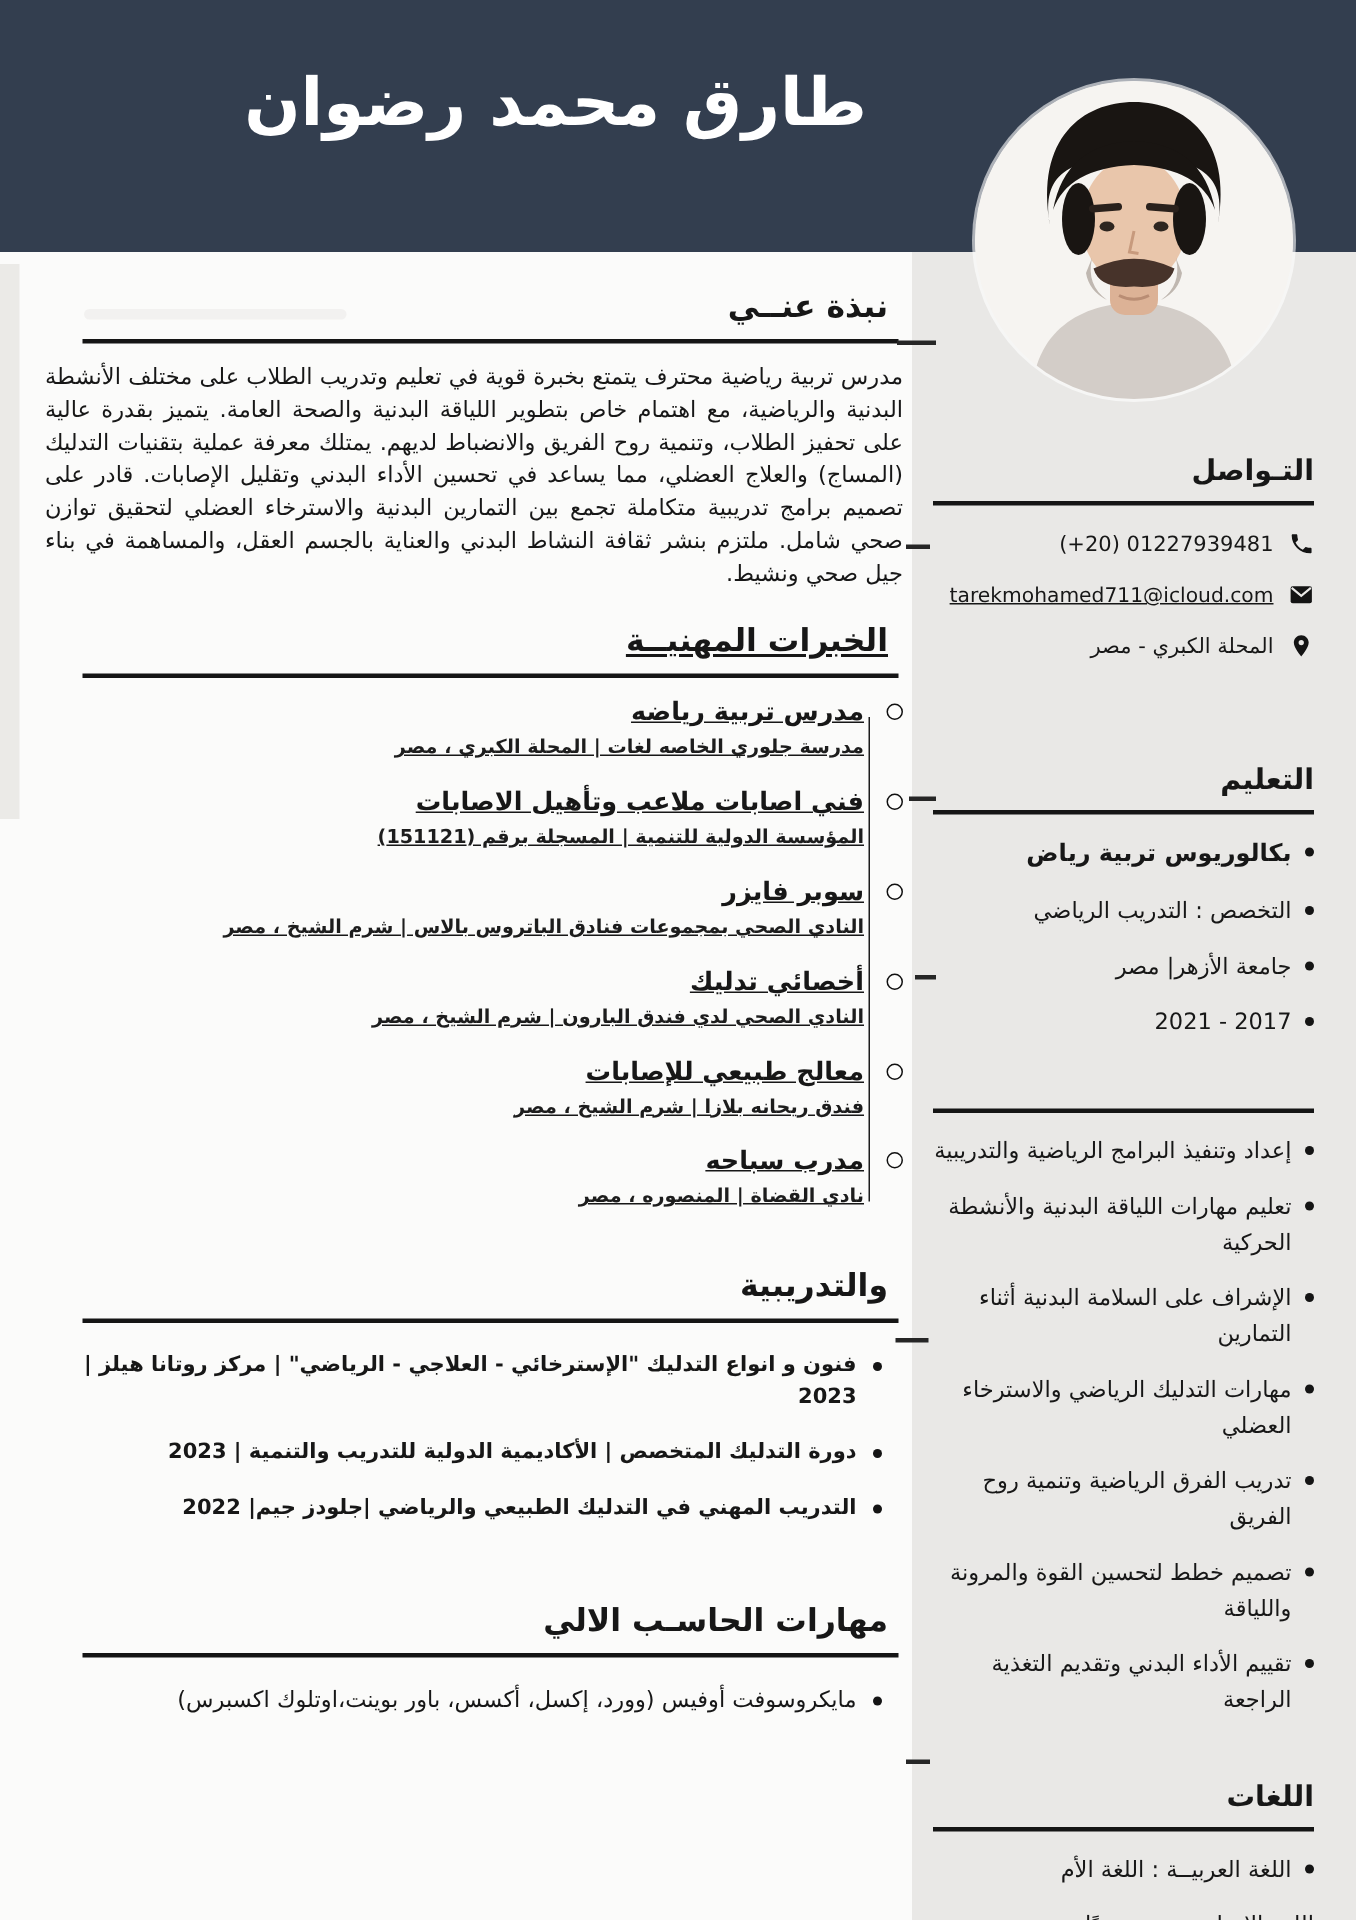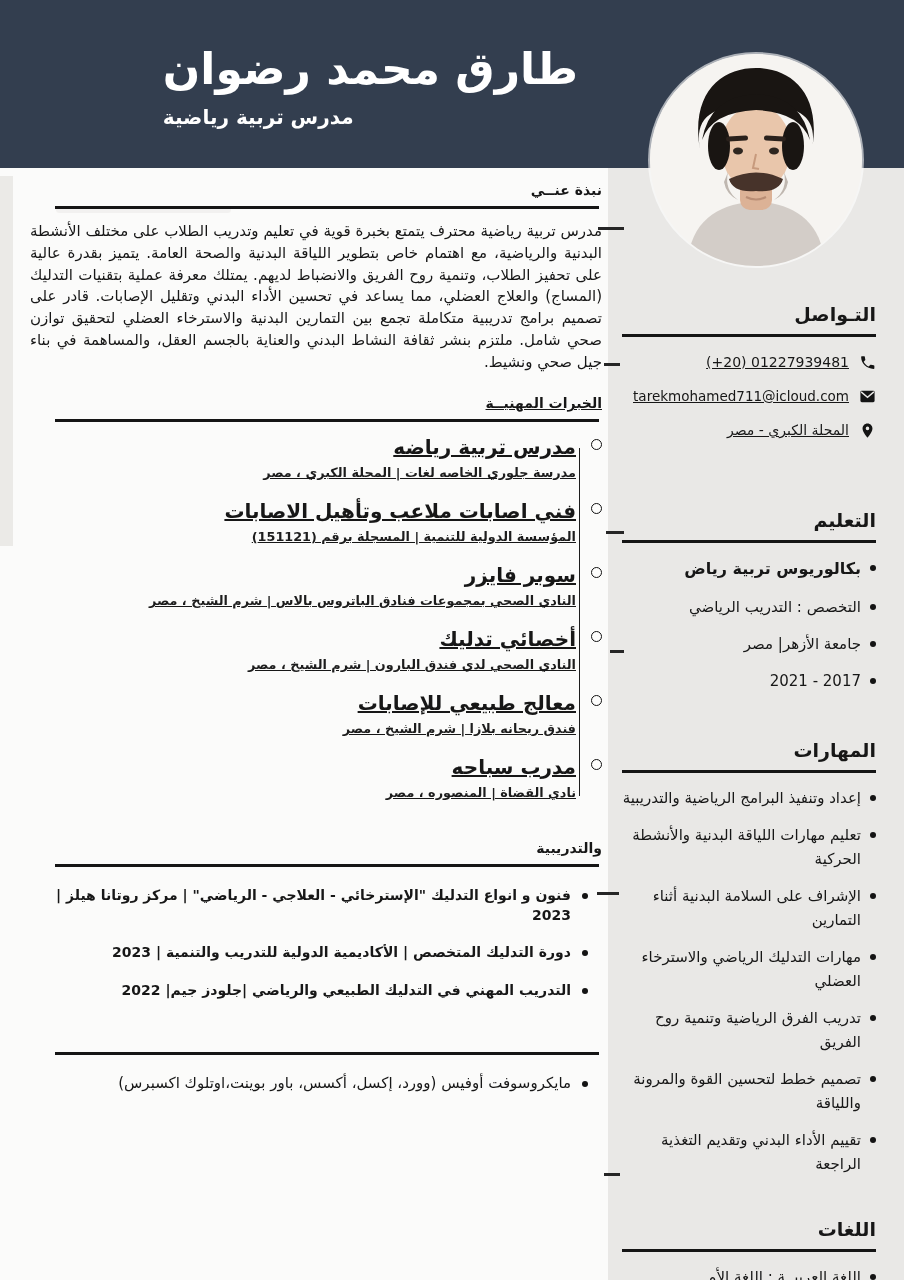--- a/index.html
+++ b/index.html
@@ -15,46 +15,46 @@
   
   .photo{position:absolute;top:54px;left:650px;width:212px;height:212px;border-radius:50%;
          background:#f6f4f1;overflow:hidden;z-index:3;box-shadow:0 0 0 2px rgba(255,255,255,.6);}
   .photo svg{display:block;}
 
   
   .sidebar{position:absolute;top:168px;left:608px;width:296px;height:1112px;background:#e9e8e6;
            box-sizing:border-box;padding:135px 28px 0 14px;}
   .side-h{font-size:19px;font-weight:bold;margin:0;text-align:right;}
   .side-rule{height:3px;background:#151515;margin-top:9px;}
-  .contact-row{display:flex;align-items:flex-start;gap:10px;margin-top:17px;justify-content:flex-start;text-decoration:underline;}
+  .contact-row{display:flex;align-items:flex-end;gap:10px;margin-top:17px;justify-content:flex-start;}
   .contact-row .txt{font-size:14px;}
   .contact-row .email{font-size:13.5px;text-decoration:underline;color:#171717;}
   .cicon{flex:0 0 auto;width:17px;height:17px;}
   .ltr{direction:ltr;unicode-bidi:isolate;}
   .side-li{display:flex;gap:9px;margin-top:13px;text-align:right;}
   .side-li .bu{flex:0 0 auto;width:6px;height:6px;border-radius:50%;background:#141414;margin-top:9px;}
   .side-li .t{font-size:15px;line-height:1.6;}
   .side-li.first .t{font-size:16px;font-weight:bold;}
   .sec-gap-edu{margin-top:70px;}
   .sec-gap-skl{margin-top:46px;}
   .sec-gap-lng{margin-top:42px;}
 
   
   .main{position:absolute;top:182px;right:302px;width:572px;}
-  .sec-h{font-size:14px;font-weight:bold;margin:0;text-align:right;}
+  .sec-h{font-size:21px;font-weight:bold;margin:10px;text-align:right;}
   .sec-rule{height:3px;background:#151515;margin:8px 3px 0 25px;} 
   .about-p{margin:12px 0 0 0;font-size:15px;line-height:1.45;text-align:justify;}
 
   .timeline{position:relative;margin-top:12px;padding-right:26px;}
   .timeline::before{content:"";position:absolute;right:22px;top:14px;bottom:6px;width:1.5px;background:#1c1c1c;}
   .job{position:relative;margin-top:16px;}
   .job:first-child{margin-top:4px;}
   .job .dot{position:absolute;right:-26px;top:5px;width:9px;height:9px;border:1.6px solid #111;
             border-radius:50%;background:#fdfdfc;z-index:1;}
-  .job-title{font-size:20px;font-weight:bold;line-height:1.35;}
+  .job-title{font-size:17px;font-weight:bold;line-height:1.35;}
   .job-detail{font-size:12.8px;font-weight:bold;color:#1d1d1d;margin-top:3px;line-height:1.4;}
 
   .m-list{margin-top:18px;padding-right:14px;}
   .m-li{display:flex;gap:11px;margin-top:17px;}
   .m-li .bu{flex:0 0 auto;width:6px;height:6px;border-radius:50%;background:#141414;margin-top:8px;}
   .m-li .t{font-size:14px;font-weight:bold;line-height:1.45;}
   .m-li.normal .t{font-weight:normal;font-size:15px;}
   .gap-exp{margin-top:22px;text-decoration:underline;}
   .gap-cert{margin-top:38px;}
   .gap-comp{margin-top:52px;}
@@ -67,21 +67,20 @@
 <body>
 
 <div class="page">
 
   <div class="smudge" style="left:0;top:176px;width:13px;height:370px;"></div>
   <div class="smudge" style="left:56px;top:206px;width:175px;height:7px;opacity:.55;border-radius:4px;"></div>
 
   <div class="header">
     <div class="header-text">
       <div class="name">طارق محمد رضوان</div>
-      <div class="subtitle">مدرس تربية رياضية</div>
     </div>
   </div>
 
   <div class="photo">
     <svg width="212" height="212" viewBox="0 0 212 212">
       <circle cx="106" cy="106" r="106" fill="#f6f4f1"></circle>
       <path d="M38,212 C38,166 72,148 106,148 C140,148 174,166 174,212 Z" fill="#d3cdc8"></path>
       <rect x="90" y="120" width="32" height="36" rx="10" fill="#dcb296"></rect>
       <ellipse cx="106" cy="94" rx="35" ry="43" fill="#e9c6ab"></ellipse>
       <path d="M50,96 C40,38 72,14 106,14 C140,14 172,38 162,96 C168,62 150,52 106,50 C62,52 44,62 50,96 Z" fill="#191512"></path>
@@ -141,21 +140,20 @@
           <span class="bu"></span>
           <span class="t">جامعة الأزهر| مصر</span>
         </div>
       <div class="side-li">
           <span class="bu"></span>
           <span class="t">2017 - 2021</span>
         </div>
     </section>
 
     <section class="sec-gap-skl">
-      <h3 class="side-h">المهارات</h3>
       <div class="side-rule"></div>
       <div class="side-li">
           <span class="bu"></span>
           <span class="t">إعداد وتنفيذ البرامج الرياضية والتدريبية</span>
         </div>
       <div class="side-li">
           <span class="bu"></span>
           <span class="t">تعليم مهارات اللياقة البدنية والأنشطة الحركية</span>
         </div>
       <div class="side-li">
@@ -252,20 +250,21 @@
             <span class="t">دورة التدليك المتخصص | الأكاديمية الدولية للتدريب والتنمية | 2023</span>
           </div>
         <div class="m-li">
             <span class="bu"></span>
             <span class="t">التدريب المهني في التدليك الطبيعي والرياضي |جلودز جيم| 2022</span>
           </div>
       </div>
     </section>
 
     <section class="gap-comp">
+      <h2 class="sec-h">مهارات الحاسـب الالي</h2>
       <div class="sec-rule"></div>
       <div class="m-list">
         <div class="m-li normal">
             <span class="bu"></span>
             <span class="t">مايكروسوفت أوفيس (وورد، إكسل، أكسس، باور بوينت،اوتلوك اكسبرس)</span>
           </div>
       </div>
     </section>
 
   </main>

